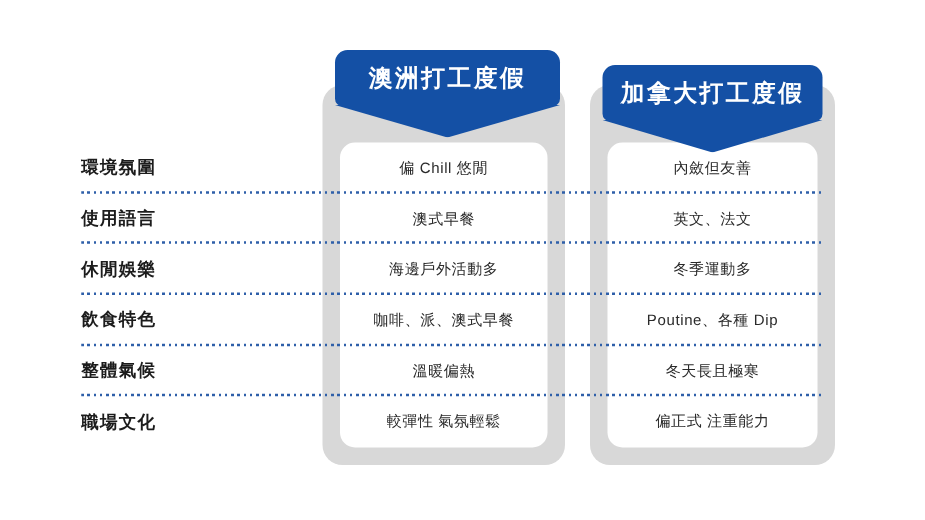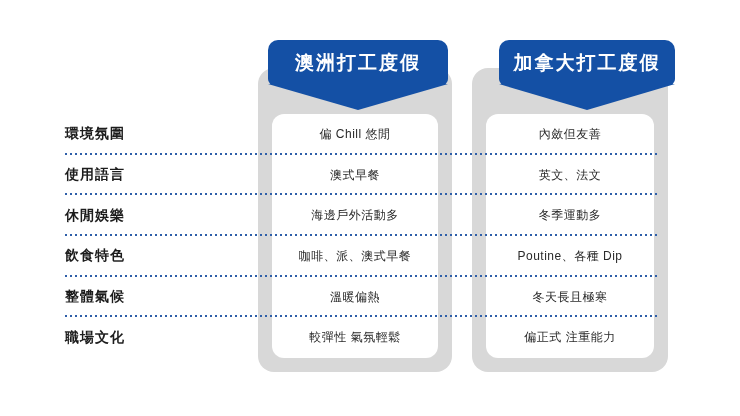--- a/index.html
+++ b/index.html
@@ -37,21 +37,21 @@
   }
   .panel.left  { left: 272px; width: 166px; }
   .panel.right { left: 486px; width: 168px; }
 
   
   .banner {
     position: absolute;
     top: 40px;
   }
   .banner.left  { left: 268px; width: 180px; }
-  .banner.right { left: 499px; width: 176px; }
+  .banner.right { left: 482px; width: 176px; margin-top: 12px; }
   .banner-rect {
     height: 45px;
     background: #1450a5;
     border-radius: 10px 10px 6px 6px;
     display: flex;
     align-items: center;
     justify-content: center;
   }
   .banner-rect span {
     color: #ffffff;

